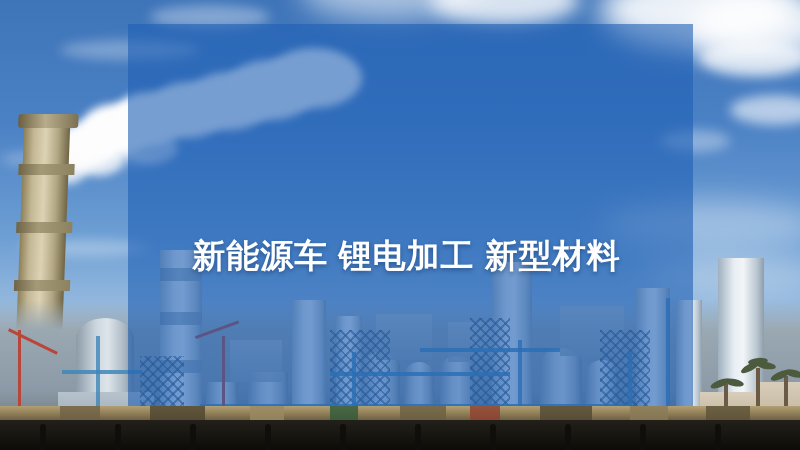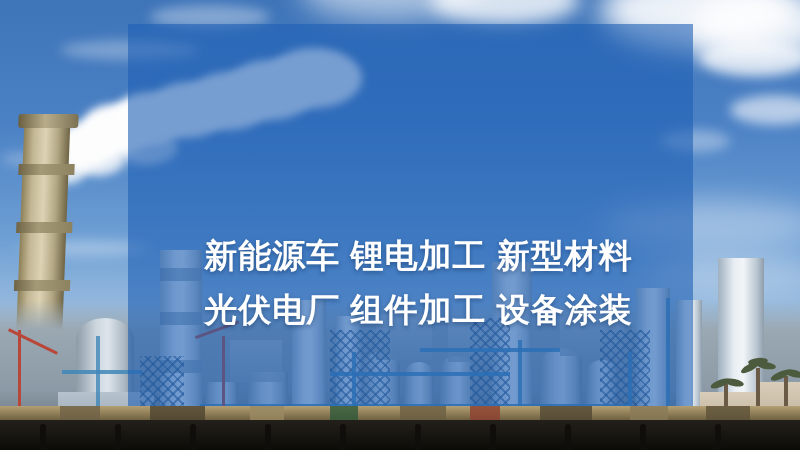--- a/index.html
+++ b/index.html
@@ -205,21 +205,21 @@
     color: #ffffff;
     font-size: 62px;
     line-height: 64px;
     font-weight: bold;
     letter-spacing: 1px;
     white-space: nowrap;
     text-shadow: 0 2px 5px rgba(10,40,80,.45);
   }
   .subtitle {
     position: absolute;
-    left: 20px;
+    left: 8px;
     width: 541px;
     text-align: center;
     color: #ffffff;
     font-size: 33px;
     line-height: 36px;
     font-weight: bold;
     letter-spacing: 1px;
     white-space: nowrap;
     text-shadow: 0 2px 4px rgba(10,40,80,.45);
   }
@@ -359,16 +359,15 @@
   <div class="pier-leg" style="left:265px;"></div>
   <div class="pier-leg" style="left:340px;"></div>
   <div class="pier-leg" style="left:415px;"></div>
   <div class="pier-leg" style="left:490px;"></div>
   <div class="pier-leg" style="left:565px;"></div>
   <div class="pier-leg" style="left:640px;"></div>
   <div class="pier-leg" style="left:715px;"></div>
 
   <div class="text-layer">
     <div class="subtitle line1">新能源车  锂电加工  新型材料</div>
-    <div class="subtitle line2">光伏电厂  组件加工  设备涂装</div>
   </div>
 
 </div>
 
 </body></html>

